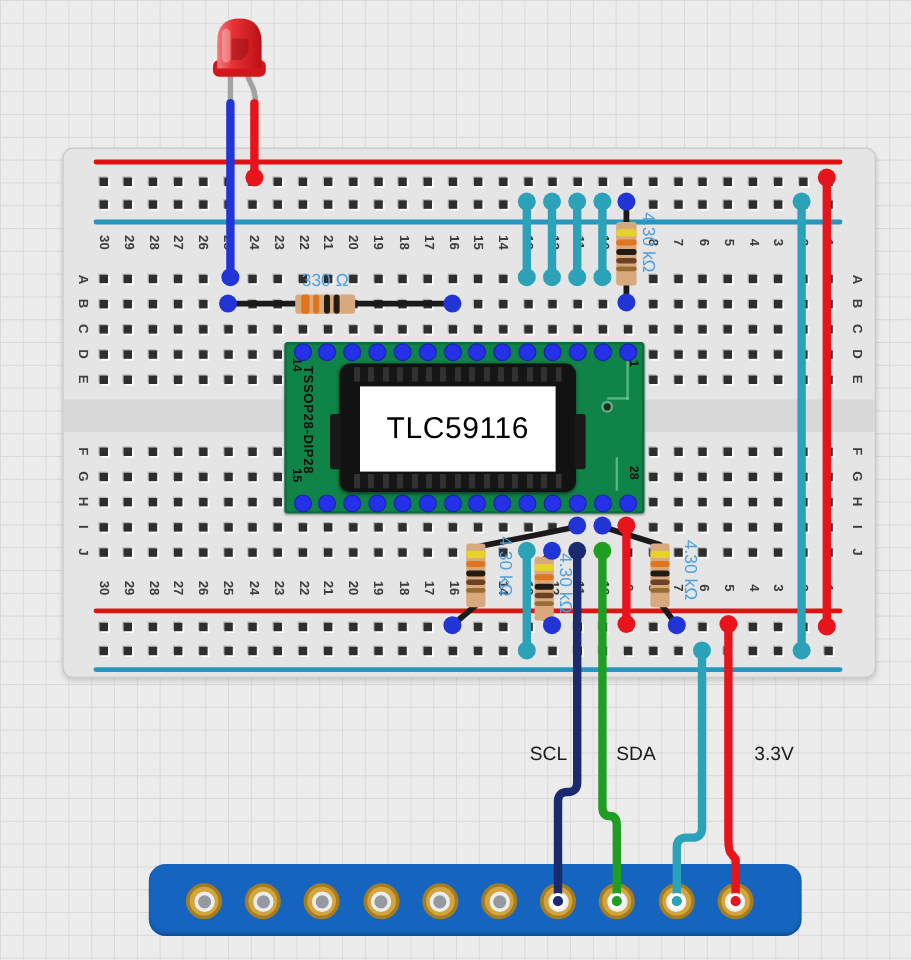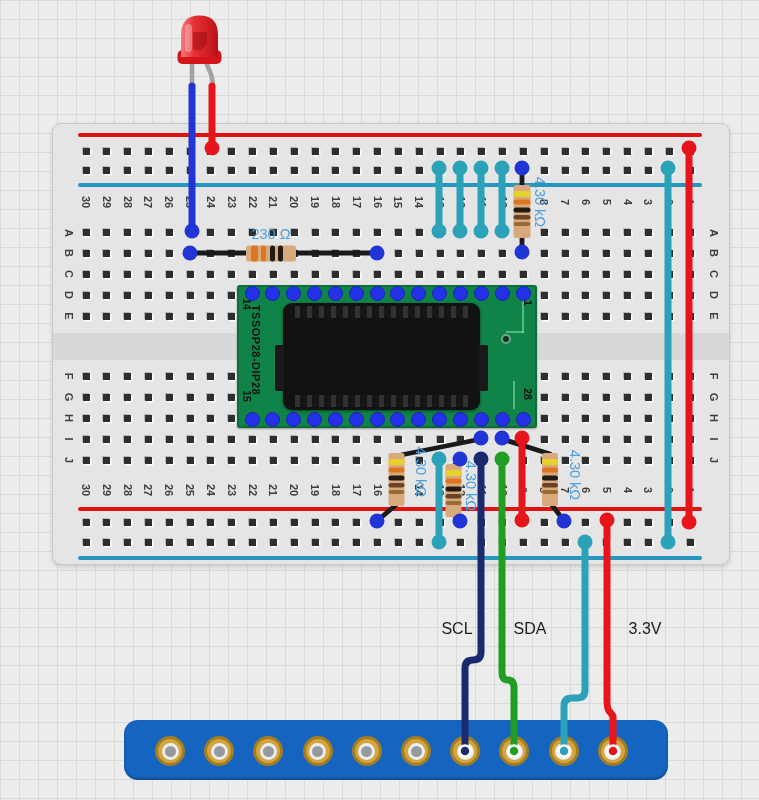--- a/index.html
+++ b/index.html
@@ -617,20 +617,21 @@
         <div class="pin" style="left: 257.7px; top: 0.5px;"></div>
         <div class="pin" style="left: 257.7px; top: 126.5px;"></div>
         <div class="pin" style="left: 278.55px; top: 0.5px;"></div>
         <div class="pin" style="left: 278.55px; top: 126.5px;"></div>
       </div>
     <div class="chip">
       <div class="chiptab" style="left:-8px"></div>
       <div class="chiptab" style="left:196px"></div>
       <div class="pinstrip" style="top:3px"></div>
       <div class="pinstrip" style="top:92px"></div>
+      <div class="window">TLC59116</div>
     </div>
   </div>
 
   <div class="headerstrip">
     <div id="hdr-gen">
         <div class="hh" style="left: 31px; top: 16px;"></div>
         <div class="hc" style="left: 37.5px; top: 22.5px;"></div>
         <div class="hh" style="left: 80.2px; top: 16px;"></div>
         <div class="hc" style="left: 86.7px; top: 22.5px;"></div>
         <div class="hh" style="left: 129.4px; top: 16px;"></div>
@@ -756,21 +757,21 @@
         <circle cx="607" cy="520" r="7.5" fill="#e8141b"></circle>
         <circle cx="481" cy="459" r="7.5" fill="#1b2a6e"></circle>
         <circle cx="502" cy="459" r="7.5" fill="#1f9e23"></circle>
         <circle cx="465" cy="751" r="5.5" fill="#1b2a6e" stroke="#ffffff" stroke-width="2.5"></circle>
         <circle cx="514" cy="751" r="5.5" fill="#1f9e23" stroke="#ffffff" stroke-width="2.5"></circle>
         <circle cx="564" cy="751" r="5.5" fill="#2ba2b8" stroke="#ffffff" stroke-width="2.5"></circle>
         <circle cx="613" cy="751" r="5.5" fill="#e8141b" stroke="#ffffff" stroke-width="2.5"></circle>
       </g>
   </svg>
 
-  <div class="vallbl" style="left:240px;top:226px;width:62px">230 Ω</div>
+  <div class="vallbl" style="left:240px;top:226px;width:62px">330 Ω</div>
   <div class="vallbl vert" style="left:495px;top:194px">4.30 kΩ</div>
   <div class="vallbl vert" style="left:376px;top:464px">4.30 kΩ</div>
   <div class="vallbl vert" style="left:426px;top:478px">4.30 kΩ</div>
   <div class="vallbl vert" style="left:530px;top:467px">4.30 kΩ</div>
   <div class="lbl" style="left:435px;top:620px;width:44px">SCL</div>
   <div class="lbl" style="left:508px;top:620px;width:44px">SDA</div>
   <div class="lbl" style="left:621px;top:620px;width:48px">3.3V</div>
 
 </div>
 

